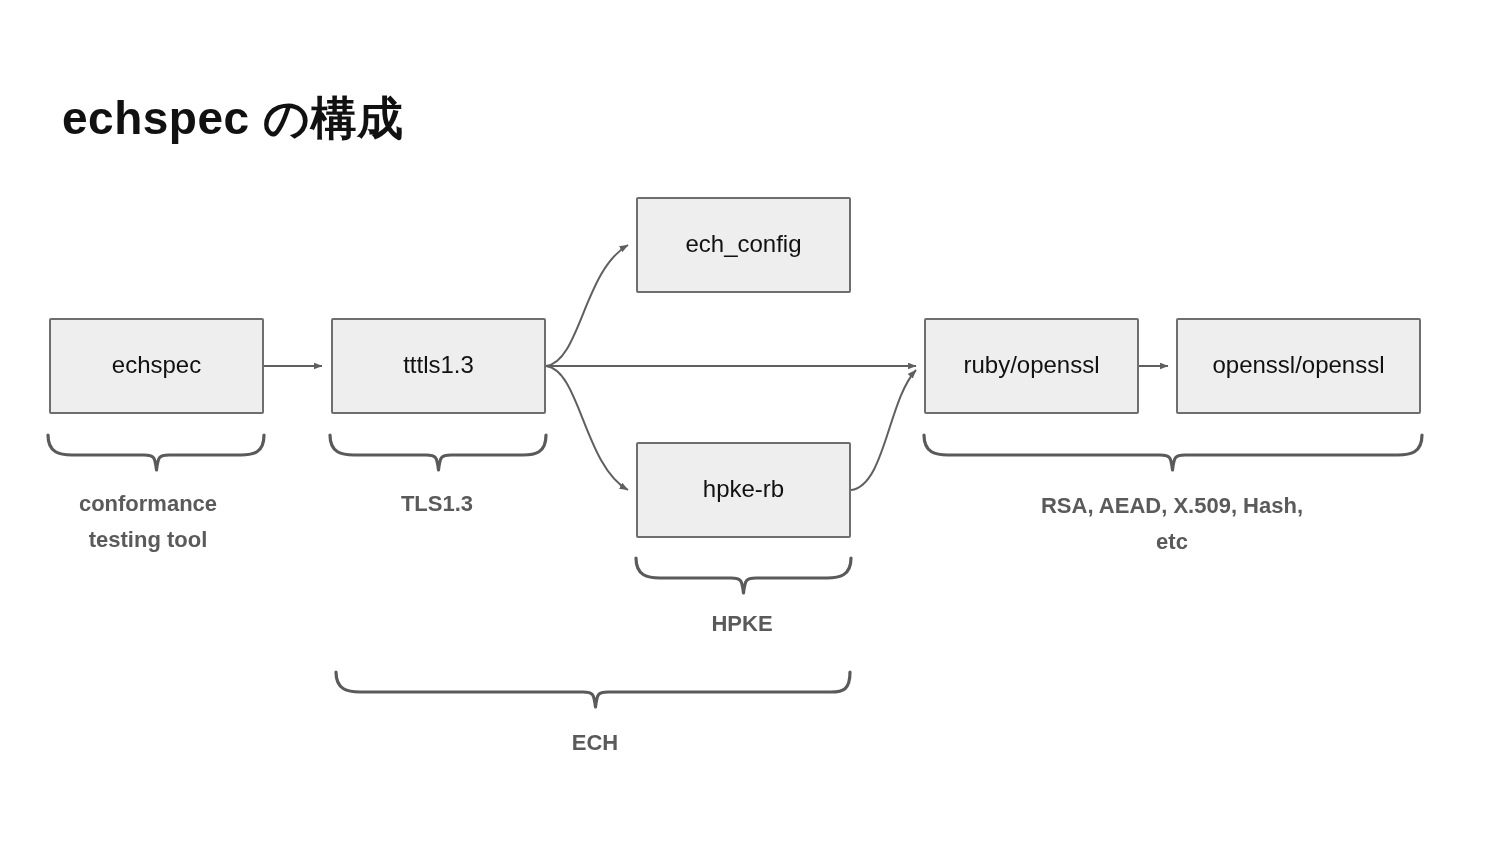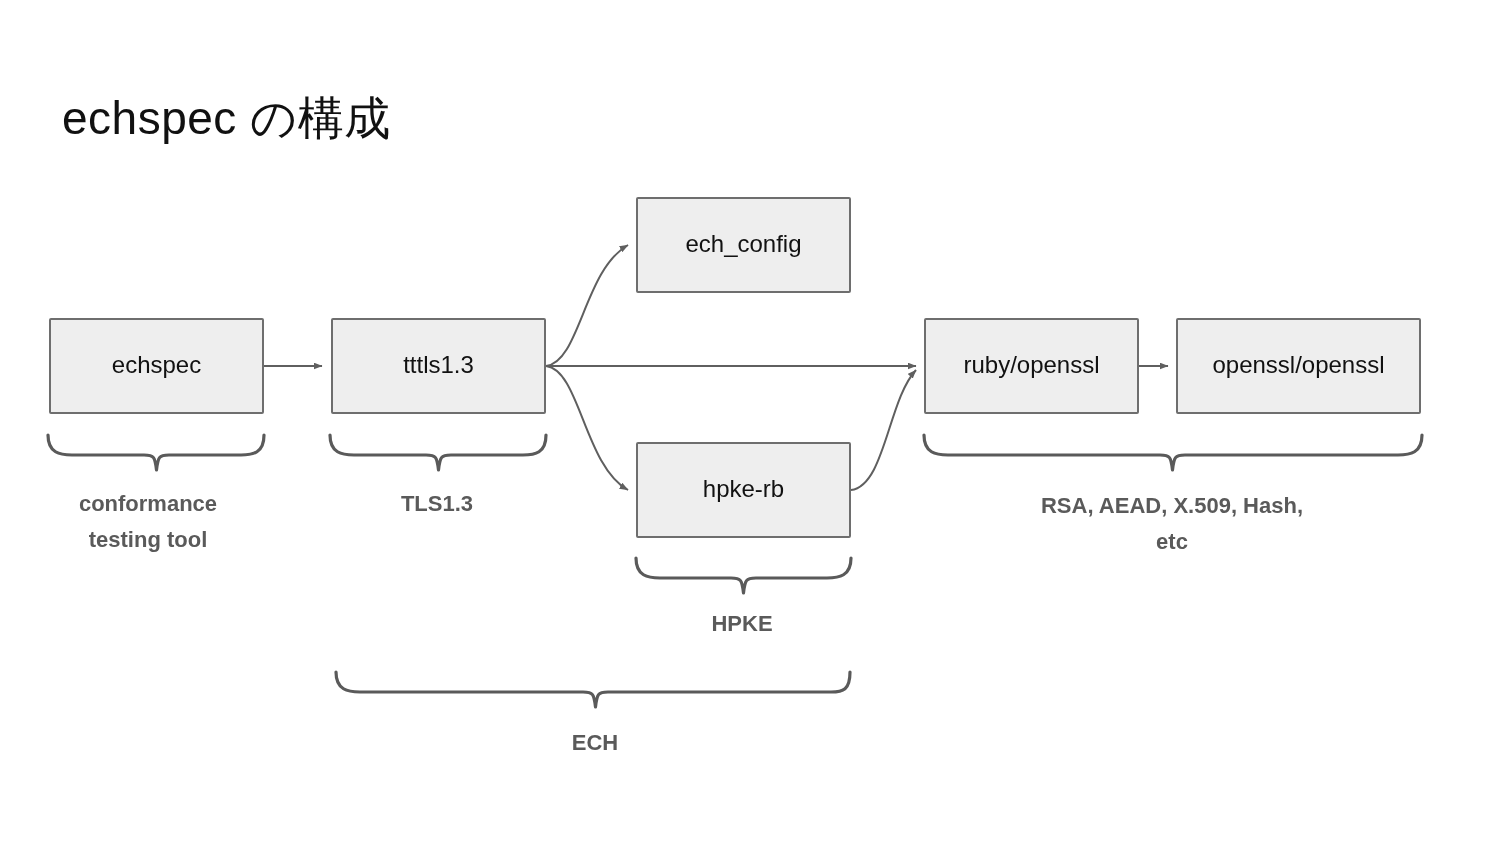--- a/index.html
+++ b/index.html
@@ -17,21 +17,21 @@
   #slide {
     position: absolute;
     inset: 0;
     background: #ffffff;
   }
   #slide-title {
     position: absolute;
     left: 62px;
     top: 88px;
     font-size: 46px;
-    font-weight: 400;
+    font-weight: 700;
     color: #111111;
     letter-spacing: 0.5px;
     white-space: nowrap;
   }
   #diagram {
     position: absolute;
     left: 0;
     top: 0;
     width: 1500px;
     height: 844px;

